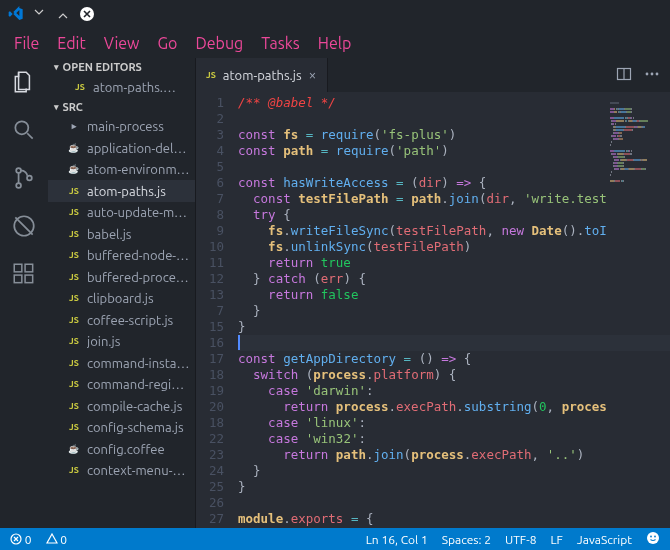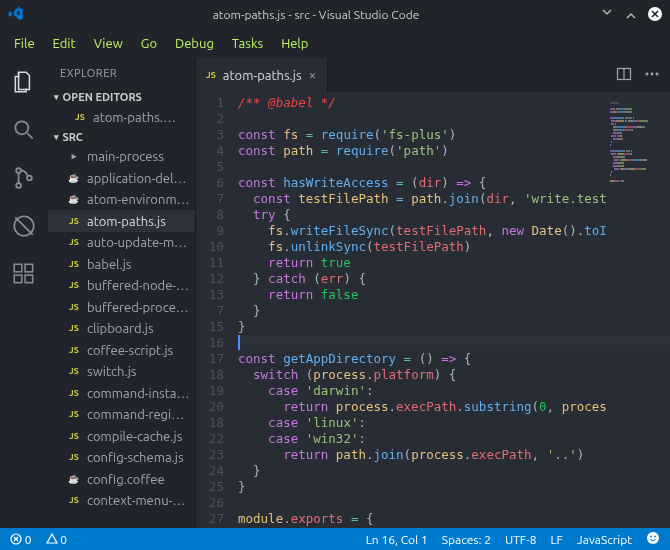--- a/index.html
+++ b/index.html
@@ -4,21 +4,21 @@
 <style>
 * { margin: 0; padding: 0; box-sizing: border-box; }
 body { width: 670px; height: 550px; background: #21252b; font-family: "Segoe UI", Ubuntu, sans-serif; font-size: 13px; color: #ccc; overflow: hidden; position: relative; }
 .titlebar { height: 28px; background: #21252b; display: flex; align-items: center; padding: 0 8px; }
 .titlebar .logo { width: 16px; height: 16px; margin-right: 8px; }
 .titlebar .title { flex: 1; text-align: center; color: #ccc; font-size: 12px; }
 .titlebar .ctrl { display: flex; gap: 10px; align-items: center; }
 .titlebar .ctrl span { width: 14px; height: 14px; display: flex; align-items: center; justify-content: center; color: #ccc; }
 .titlebar .closebtn { background: #fff; border-radius: 50%; color: #21252b; font-weight: bold; }
 .menubar { height: 30px; display: flex; align-items: center; padding: 0 6px; gap: 2px; }
-.menubar span { padding: 4px 8px; color: #bef264; font-size: 13px; cursor: pointer; }
+.menubar span { padding: 4px 8px; color: #ec4899; font-size: 16px; cursor: pointer; }
 .main { display: flex; height: 470px; }
 .activitybar { width: 48px; background: #21252b; display: flex; flex-direction: column; align-items: center; padding-top: 10px; gap: 20px; }
 .activitybar .ab-item { width: 28px; height: 28px; color: #868e98; display: flex; align-items: center; justify-content: center; cursor: pointer; }
 .activitybar .ab-item.active { color: #d7dae0; }
 .sidebar { width: 148px; background: #21252b; overflow: hidden; border-right: 1px solid #181a1f; }
 .sb-title { height: 30px; display: flex; align-items: center; padding: 0 12px; font-size: 11px; letter-spacing: 0.5px; color: #9da5b4; }
 .sb-section { padding: 3px 4px 3px 6px; font-size: 11px; font-weight: 700; color: #ccc; display: flex; align-items: center; cursor: pointer; }
 .sb-section .tw { margin-right: 4px; font-size: 9px; }
 .sb-items { }
 .sb-item { display: flex; align-items: center; padding: 2px 4px 2px 18px; font-size: 13px; color: #9da5b4; cursor: pointer; white-space: nowrap; overflow: hidden; height: 21.5px; }
@@ -46,38 +46,37 @@
 .cursor { position: absolute; left: 0; top: 0; width: 2px; height: 15px; background: #528bff; }
 .minimap { position: absolute; right: 0; top: 34px; width: 60px; bottom: 0; opacity: 0.55; overflow: hidden; }
 .minimap .mline { height: 2px; margin-bottom: 1px; }
 .minimap .mline span { display: inline-block; height: 2px; }
 .status { height: 22px; background: #007acc; display: flex; align-items: center; color: #fff; font-size: 12px; padding: 0 10px; gap: 14px; }
 .status .sp { flex: 1; }
 .status span { cursor: pointer; }
 
 .c-cm { color: #ef4444; font-style: italic; }
 .c-kw { color: #c678dd; }
-.c-vr { color: #e5c07b; }
+.c-vr { color: #e5c07b; font-weight: bold; }
 .c-fn { color: #61afef; }
 .c-pr { color: #e06c75; }
 .c-st { color: #98c379; }
 .c-nm { color: #22c55e; }
 .c-op { color: #56b6c2; }
 .c-pn { color: #abb2bf; }
 </style>
 </head>
 <body>
 
 <div class="titlebar">
   <span class="logo">
     <svg viewBox="0 0 24 24" width="16" height="16">
         <path fill="#0078d7" d="M17 3l5 2v14l-5 2-9-9 3-3 6 6V6l-6 6-3-3 9-9zM3 8l4 4-4 4-2-1V9l2-1z"></path>
       </svg>
   </span>
-  <span class="title">atom-paths.js - src - Visual Studio Code</span>
   <div class="ctrl">
     <span>
         <svg width="12" height="12" viewBox="0 0 12 12">
           <path d="M2 2l4 4 4-4" stroke="#ccc" fill="none" stroke-width="1.2"></path>
         </svg>
       </span>
     <span>
         <svg width="12" height="12" viewBox="0 0 12 12">
           <path d="M2 10l4-4 4 4" stroke="#ccc" fill="none" stroke-width="1.2"></path>
         </svg>
@@ -132,21 +131,20 @@
         <svg width="26" height="26" viewBox="0 0 24 24" fill="none" stroke="currentColor" stroke-width="1.4">
           <rect x="3" y="3" width="7" height="7"></rect>
           <rect x="3" y="13" width="7" height="7"></rect>
           <rect x="13" y="13" width="7" height="7"></rect>
           <rect x="13" y="3" width="7" height="7"></rect>
         </svg>
       </div>
   </div>
 
   <div class="sidebar">
-    <div class="sb-title">EXPLORER</div>
     <div class="sb-section">
         <span class="tw">▾</span>
         <span>OPEN EDITORS</span>
       </div>
     <div class="sb-item open-ed">
       <span class="ficon js-ic">JS</span>
       <span class="lbl">atom-paths.…</span>
     </div>
     <div class="sb-section">
         <span class="tw">▾</span>
@@ -188,21 +186,21 @@
         <div class="sb-item">
           <span class="ficon js-ic">JS</span>
           <span class="lbl">clipboard.js</span>
         </div>
         <div class="sb-item">
           <span class="ficon js-ic">JS</span>
           <span class="lbl">coffee-script.js</span>
         </div>
         <div class="sb-item">
           <span class="ficon js-ic">JS</span>
-          <span class="lbl">switch.js</span>
+          <span class="lbl">join.js</span>
         </div>
         <div class="sb-item">
           <span class="ficon js-ic">JS</span>
           <span class="lbl">command-insta…</span>
         </div>
         <div class="sb-item">
           <span class="ficon js-ic">JS</span>
           <span class="lbl">command-regi…</span>
         </div>
         <div class="sb-item">

